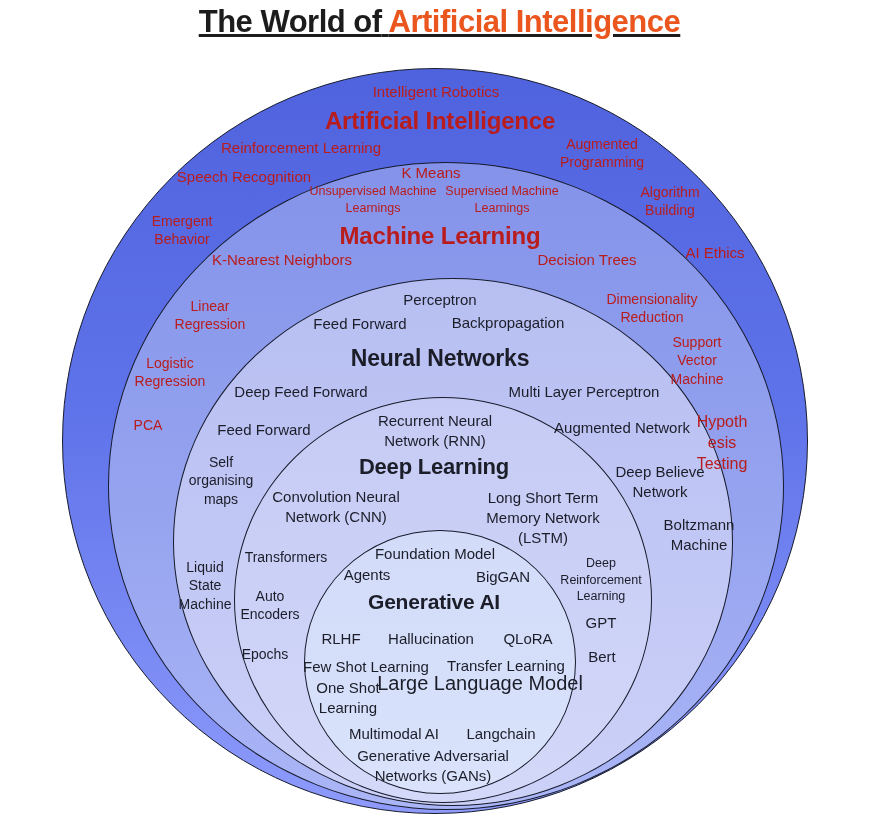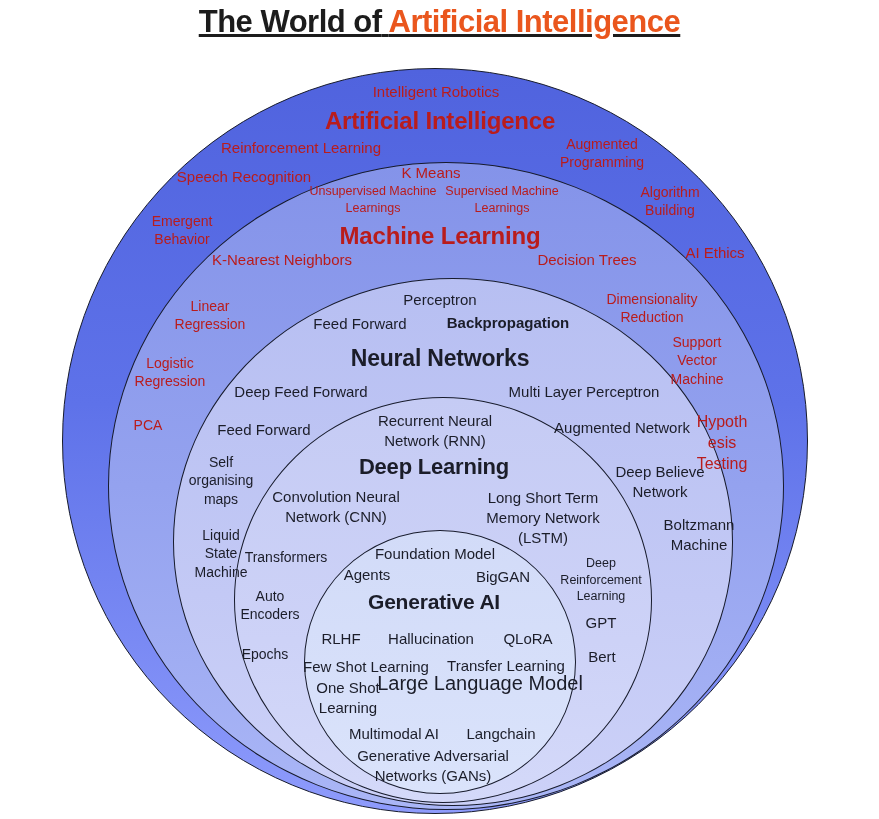--- a/index.html
+++ b/index.html
@@ -71,32 +71,32 @@
 Regression</div>
     <div class="lbl light" style="left: 697px; top: 361px; font-size: 14px;">Support
 Vector
 Machine</div>
     <div class="lbl light" style="left: 148px; top: 425px; font-size: 14px;">PCA</div>
     <div class="lbl light" style="left: 722px; top: 443px; font-size: 16px;">Hypoth
 esis
 Testing</div>
     <div class="lbl dark" style="left: 440px; top: 300px; font-size: 15px;">Perceptron</div>
     <div class="lbl dark" style="left: 360px; top: 324px; font-size: 15px;">Feed Forward</div>
-    <div class="lbl dark" style="left: 508px; top: 323px; font-size: 15px; font-weight: bold;">Backpropagation</div>
+    <div class="lbl dark" style="left: 508px; top: 323px; font-size: 15px;">Backpropagation</div>
     <div class="lbl dark hd" style="left: 440px; top: 359px; font-size: 23px;">Neural Networks</div>
     <div class="lbl dark" style="left: 301px; top: 392px; font-size: 15px;">Deep Feed Forward</div>
     <div class="lbl dark" style="left: 584px; top: 392px; font-size: 15px;">Multi Layer Perceptron</div>
     <div class="lbl dark" style="left: 264px; top: 430px; font-size: 15px;">Feed Forward</div>
     <div class="lbl dark" style="left: 622px; top: 428px; font-size: 15px;">Augmented Network</div>
     <div class="lbl dark" style="left: 221px; top: 481px; font-size: 14px;">Self
 organising
 maps</div>
     <div class="lbl dark" style="left: 660px; top: 482px; font-size: 15px;">Deep Believe
 Network</div>
-    <div class="lbl dark" style="left: 205px; top: 554px; font-size: 14px; margin-left: 16px;">Liquid
+    <div class="lbl dark" style="left: 205px; top: 586px; font-size: 14px;">Liquid
 State
 Machine</div>
     <div class="lbl dark" style="left: 676px; top: 535px; font-size: 15px; margin-left: 23px;">Boltzmann
 Machine</div>
     <div class="lbl dark" style="left: 435px; top: 431px; font-size: 15px;">Recurrent Neural
 Network (RNN)</div>
     <div class="lbl dark hd" style="left: 434px; top: 467px; font-size: 22px;">Deep Learning</div>
     <div class="lbl dark" style="left: 336px; top: 507px; font-size: 15px;">Convolution Neural
 Network (CNN)</div>
     <div class="lbl dark" style="left: 543px; top: 518px; font-size: 15px;">Long Short Term

